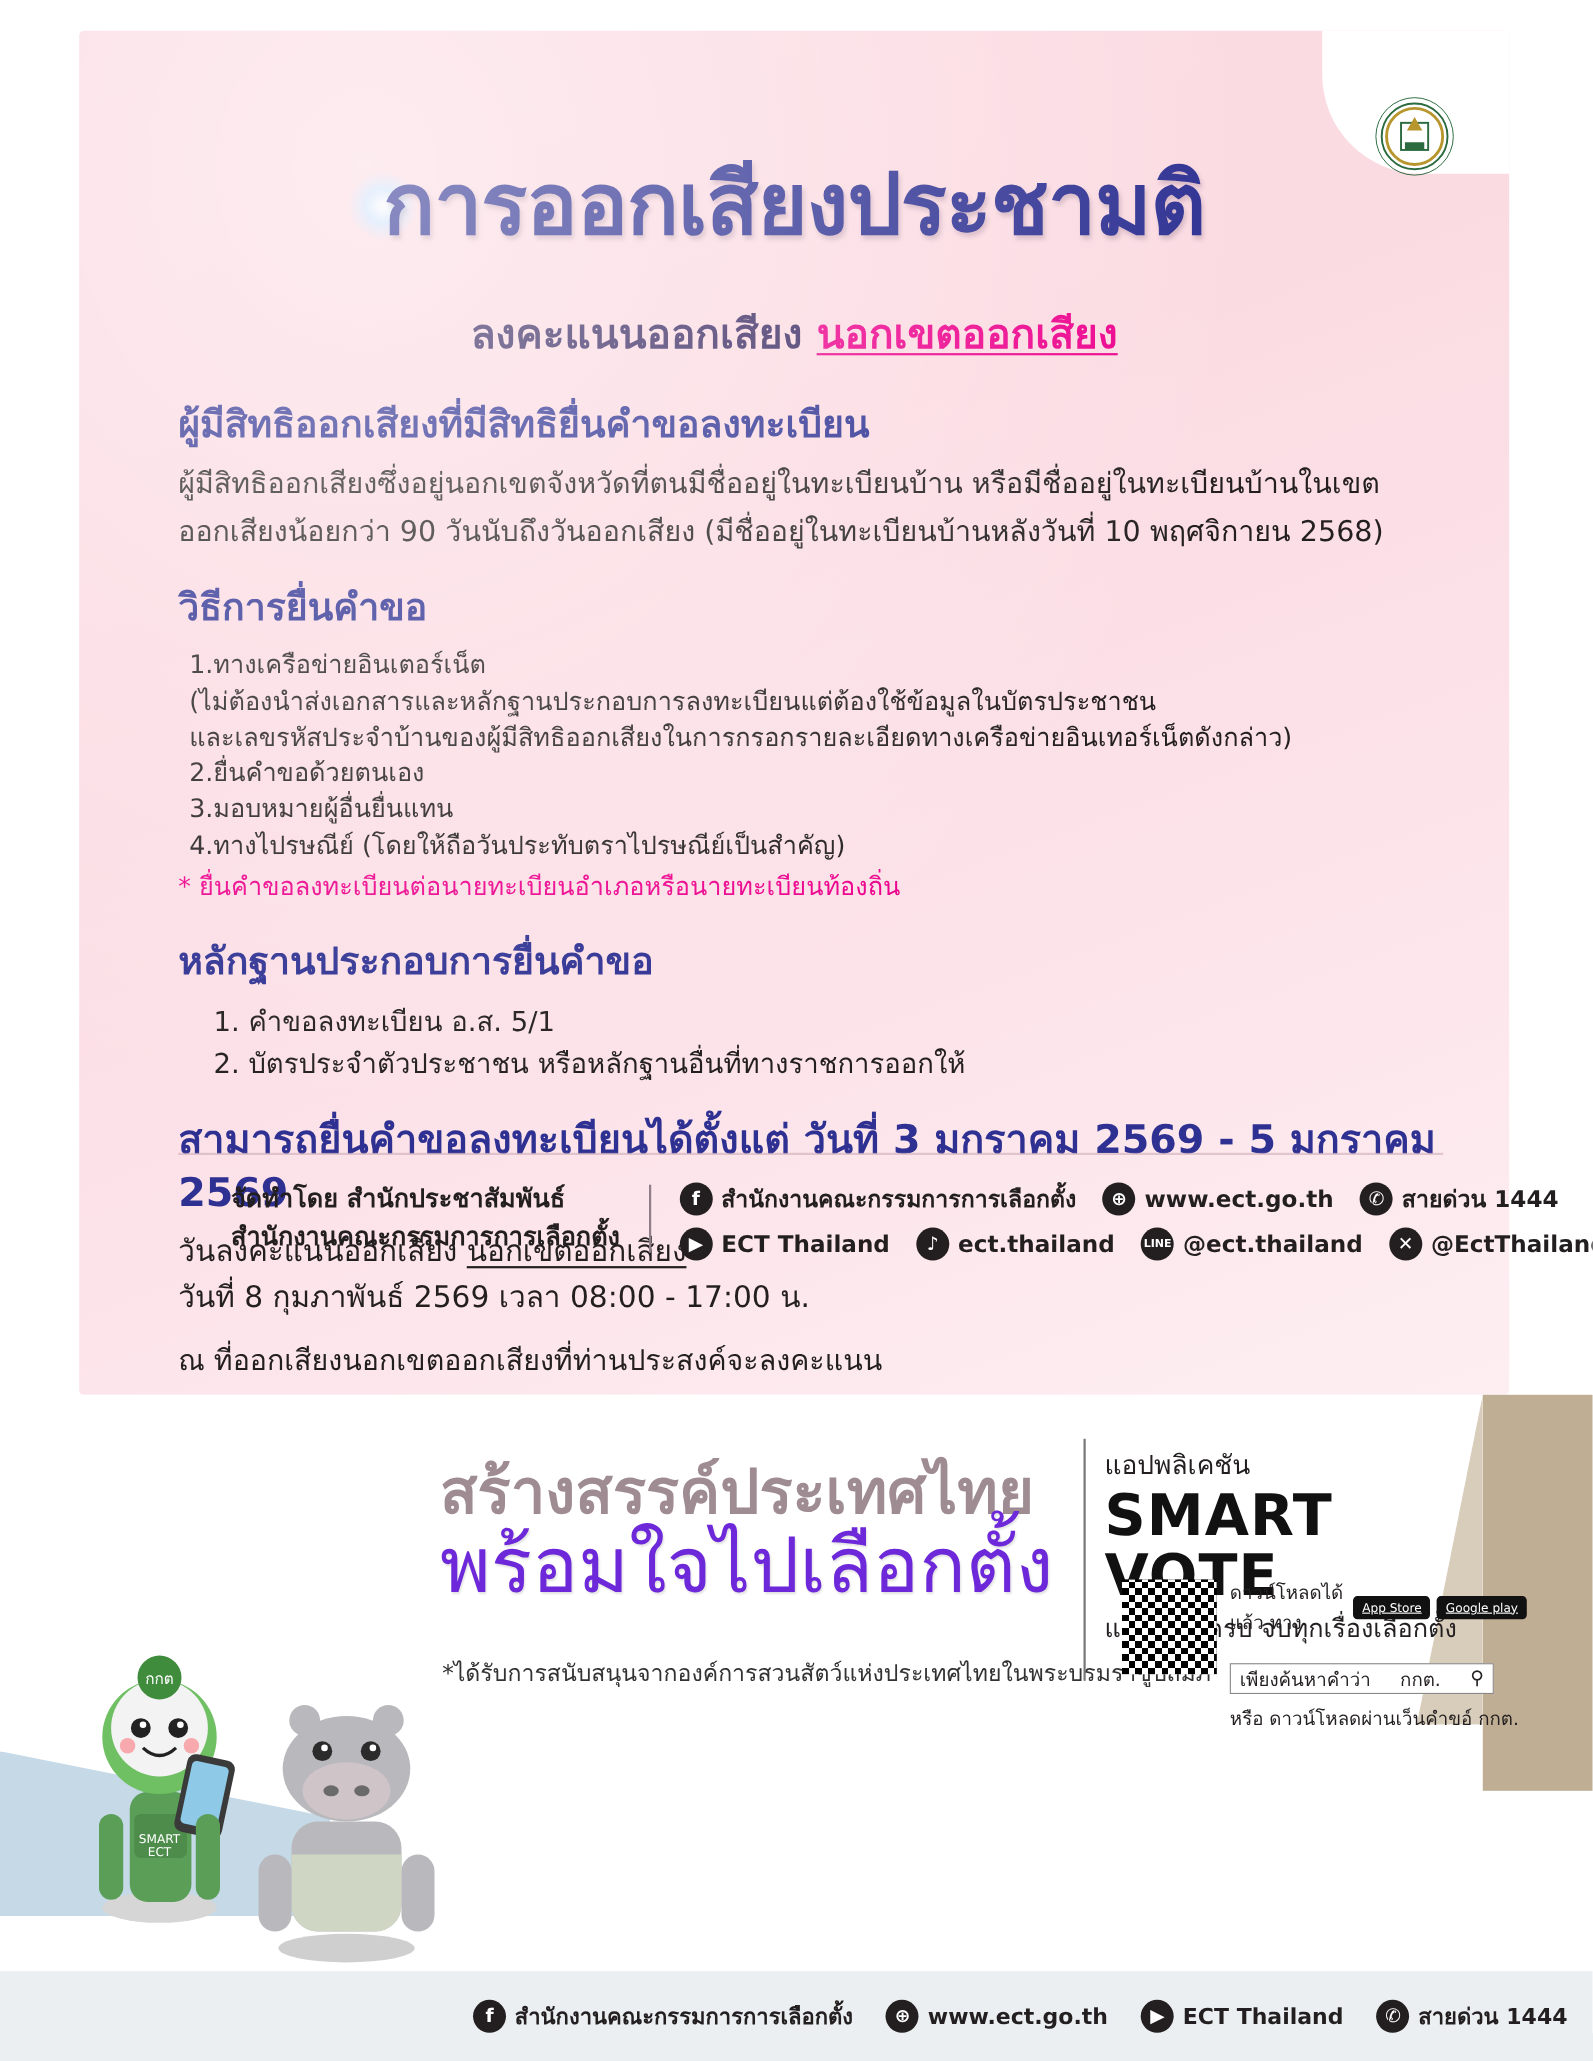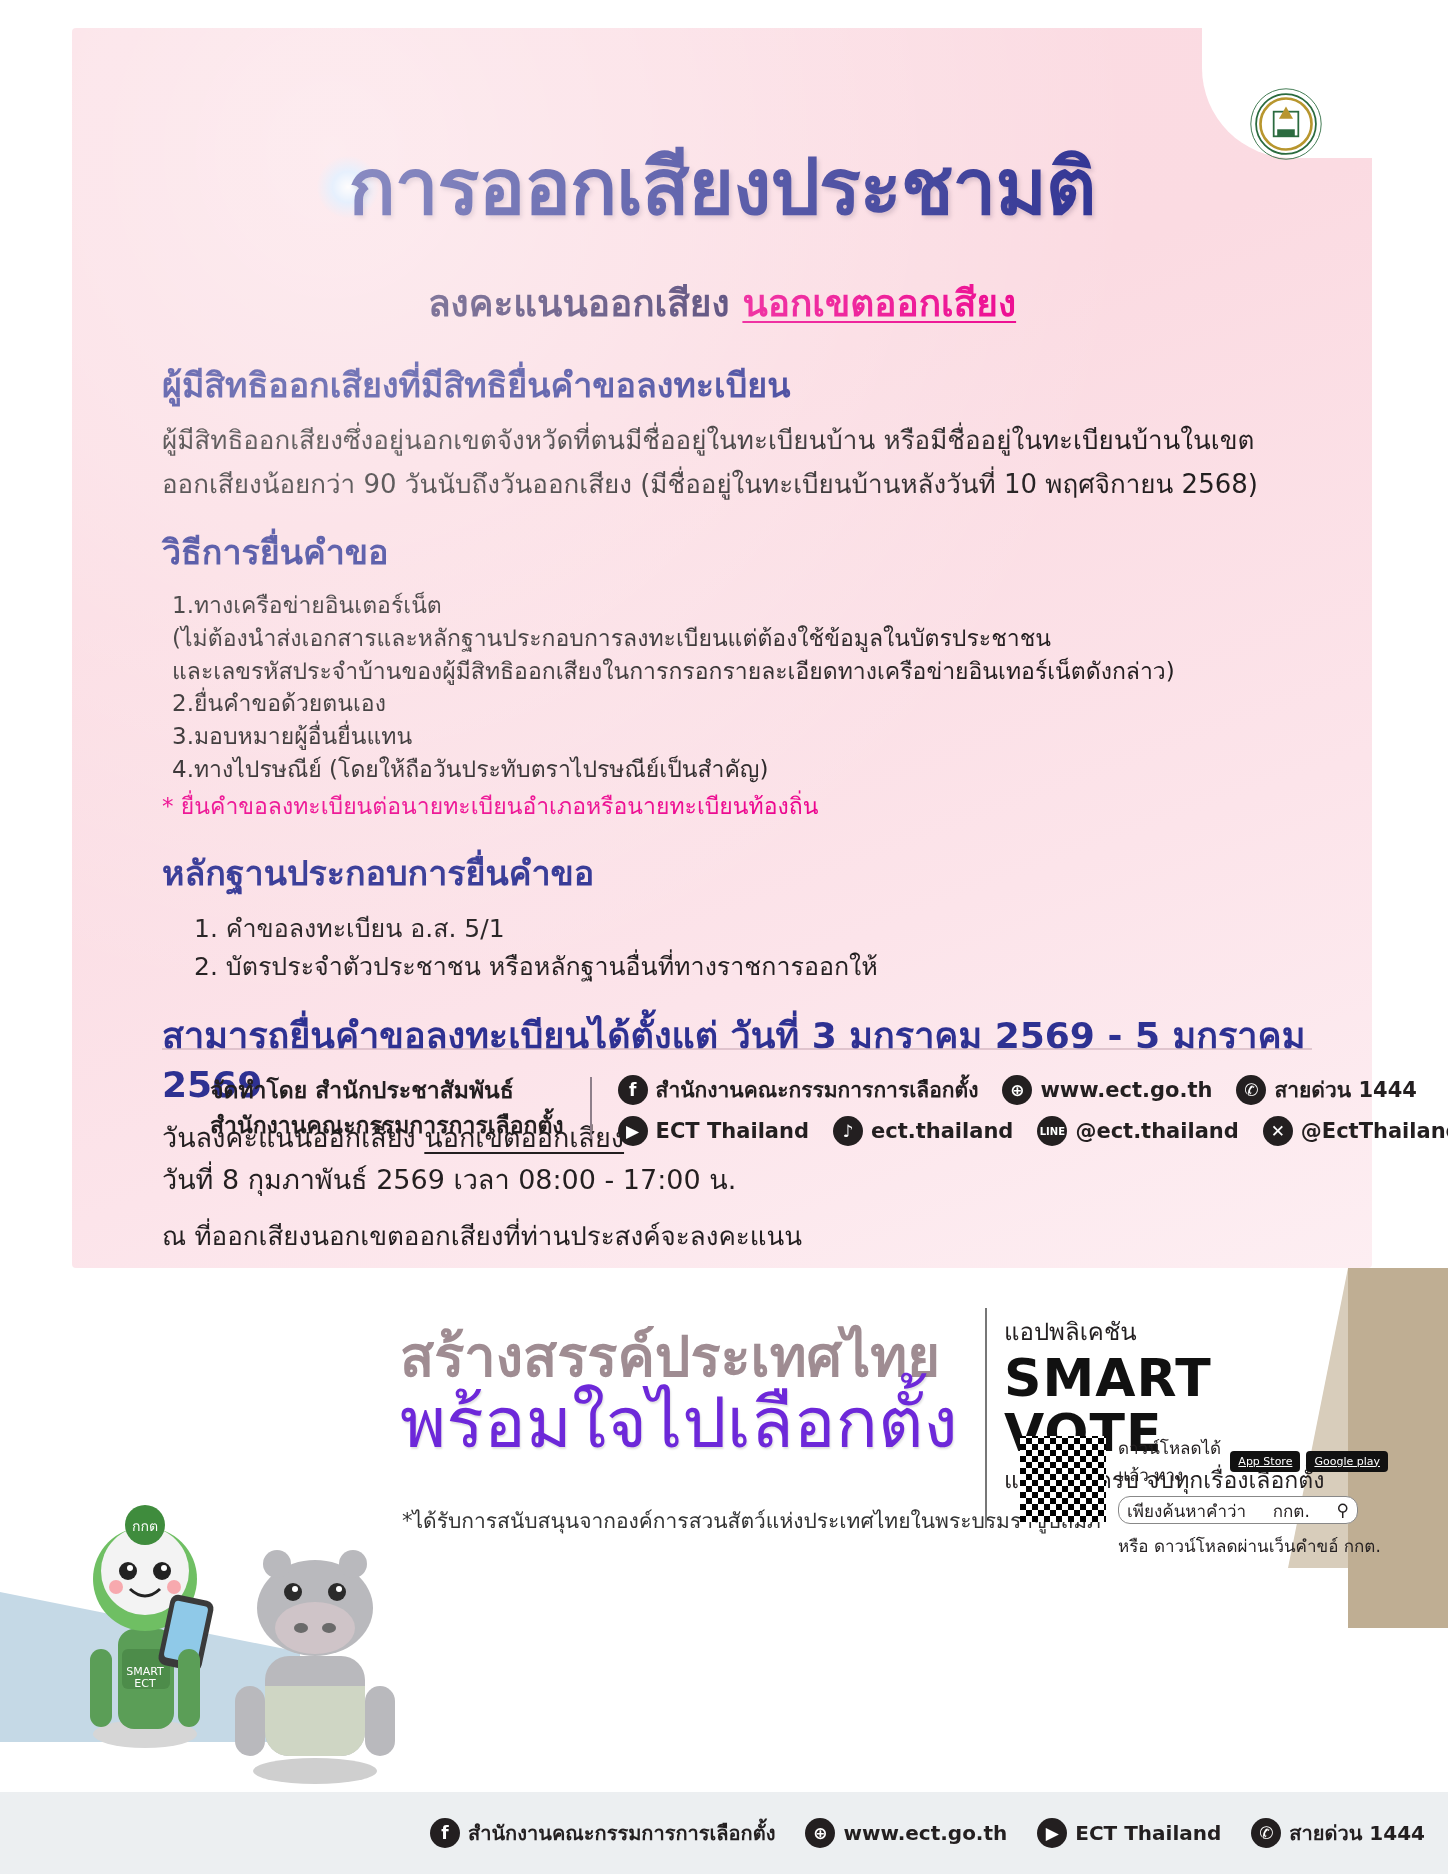--- a/index.html
+++ b/index.html
@@ -196,22 +196,22 @@
       repeating-linear-gradient(90deg,#000 0 6px,#fff 6px 12px);
     background-blend-mode: difference;
   }
   .storewrap { position: absolute; left: 1118px; top: 166px; width: 270px; }
   .dl { font-size: 17px; color: #231f20; display: flex; align-items: center; gap: 6px; }
   .badge {
     display: inline-block; background: #111; color: #fff;
     font-size: 11px; padding: 4px 8px; border-radius: 4px; white-space: nowrap; text-decoration: underline;
   }
   .searchbox {
-    margin-top: 8px; width: 240px; height: 28px;
-    border: 1px solid #888; border-radius: 12px;
+    margin-top: 24px; width: 240px; height: 28px;
+    border: 1px solid #888; border-radius: 0;
     display: flex; align-items: center; padding: 0 8px;
     font-size: 17px; color: #231f20; background: #fff;
     justify-content: space-between;
   }
   .websites { margin-top: 8px; font-size: 17px; color: #231f20; }
 
   
   .mascot-a {
     position: absolute; left: 60px; bottom: 95px; width: 170px; height: 300px;
   }

